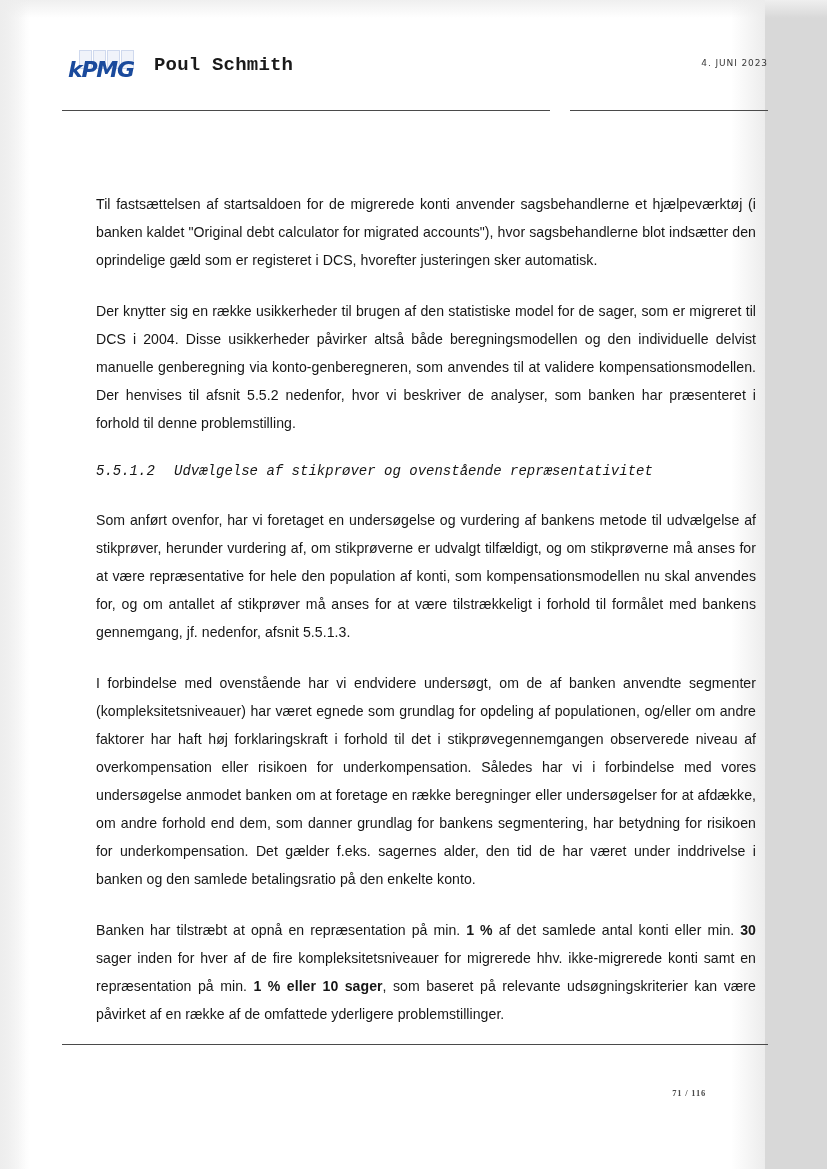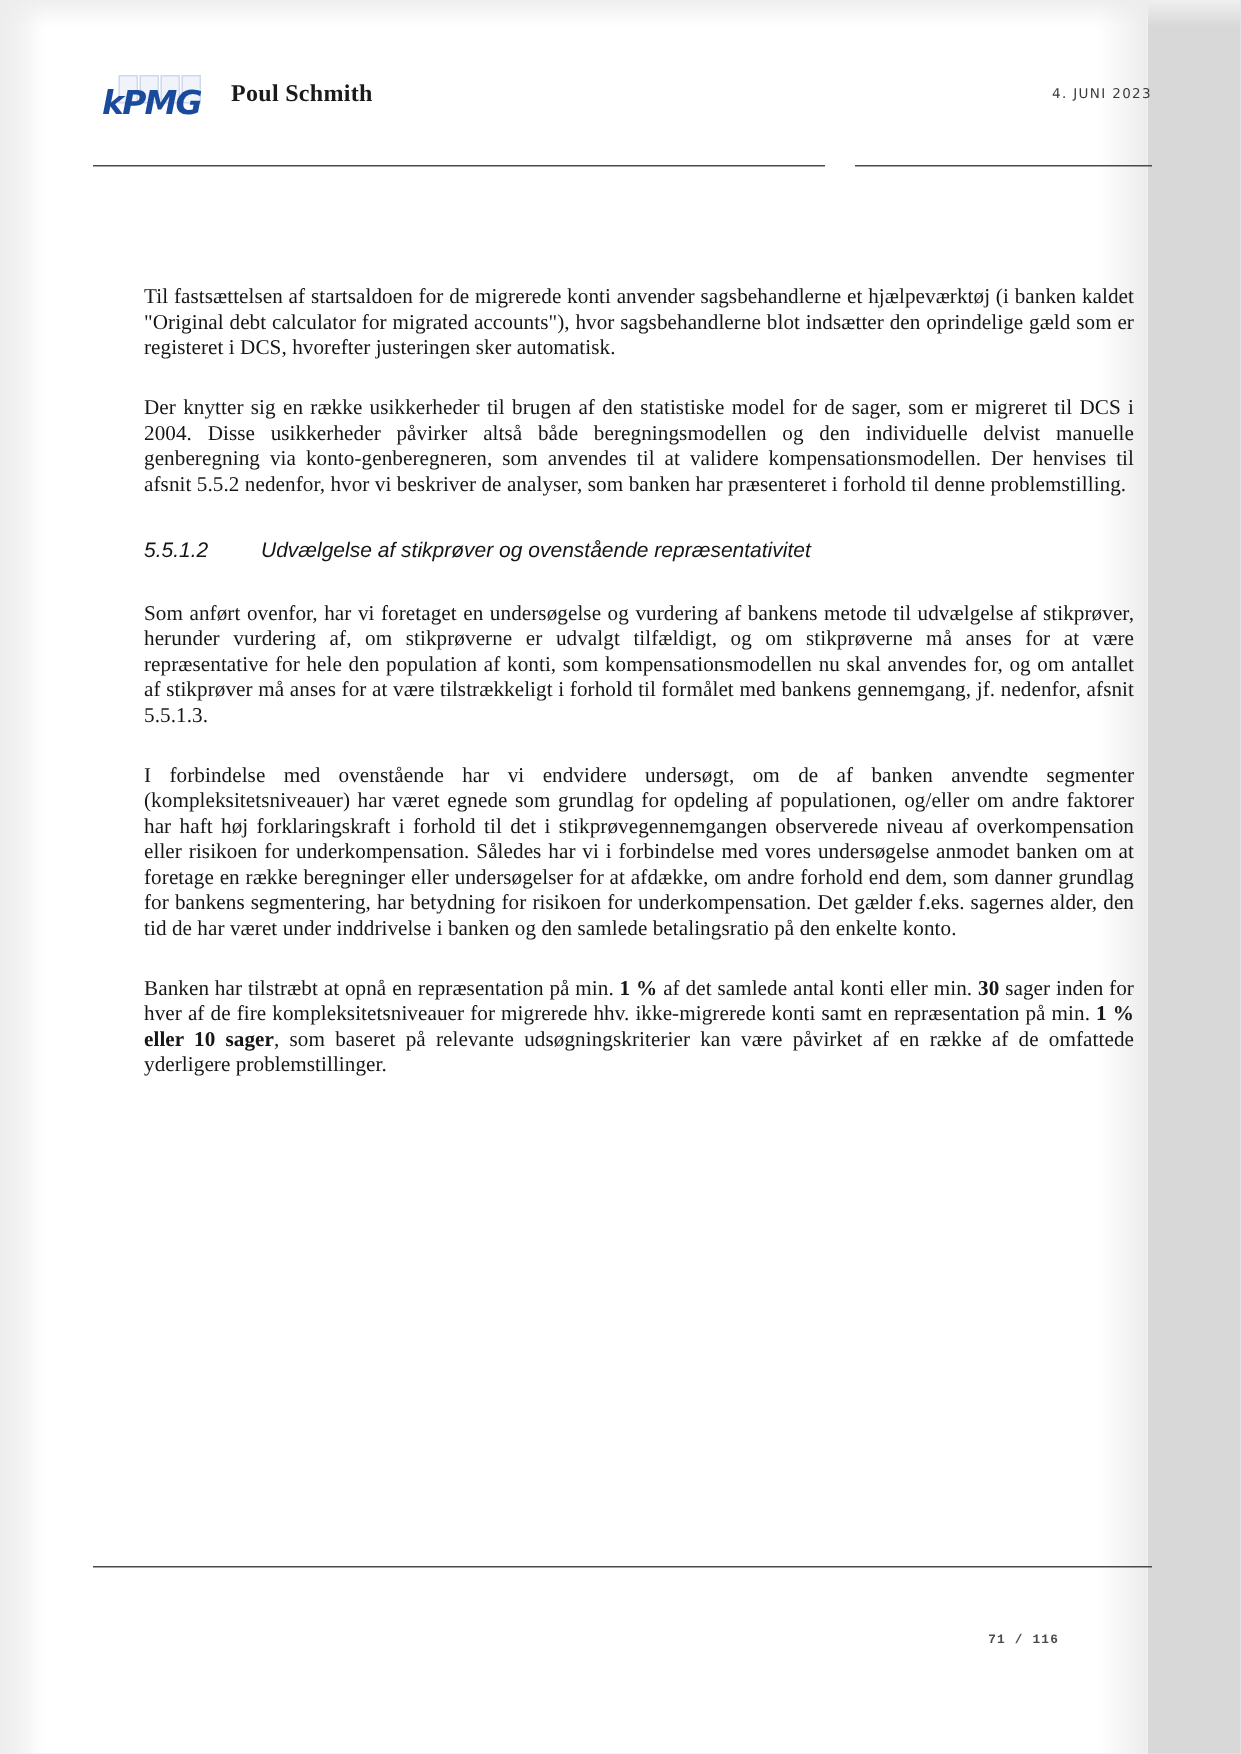--- a/index.html
+++ b/index.html
@@ -92,22 +92,22 @@
     font-size: 22px;
     letter-spacing: -1.2px;
     color: #1a4a9c;
     line-height: 26px;
   }
 
   .doc-title {
     position: absolute;
     left: 92px;
     top: 8px;
-    font-family: Liberation Serif, serif;
-    font-size: 16px;
+    font-family: Liberation Mono, monospace;
+    font-size: 19px;
     font-weight: bold;
     color: #1a1a1a;
     letter-spacing: 0.2px;
   }
 
   .header-date {
     position: absolute;
     right: 0px;
     top: 12px;
     font-family: "DejaVu Sans", sans-serif;
@@ -139,33 +139,33 @@
   
   .body-col {
     position: absolute;
     top: 190px;
     left: 96px;
     width: 660px;
   }
 
   p.para {
     margin: 0 0 23px 0;
-    font-family: Liberation Serif, serif;
+    font-family: Liberation Sans, sans-serif;
     font-size: 14.1px;
-    line-height: 17px;
+    line-height: 28px;
     color: #161616;
     text-align: justify;
     text-justify: inter-word;
     letter-spacing: 0.05px;
   }
   p.para:last-child { margin-bottom: 0; }
 
   .heading {
     margin: 0 0 24px 0;
-    font-family: Liberation Sans, sans-serif;
+    font-family: Liberation Mono, monospace;
     font-style: italic;
     font-size: 14px;
     line-height: 22px;
     color: #151515;
     display: flex;
   }
   .heading .num {
     width: 78px;
     flex: 0 0 78px;
   }
@@ -182,21 +182,21 @@
     top: 1044px;
     left: 62px;
     width: 706px;
     height: 1px;
     background: #4a4a4a;
   }
   .footer-page {
     position: absolute;
     top: 1088px;
     right: 59px;
-    font-family: Liberation Mono, monospace;
+    font-family: Liberation Serif, serif;
     font-size: 8.5px;
     font-weight: bold;
     letter-spacing: 0.8px;
     color: #4a4a4a;
   }
 </style>
 </head>
 <body>
 
 <div class="page">

